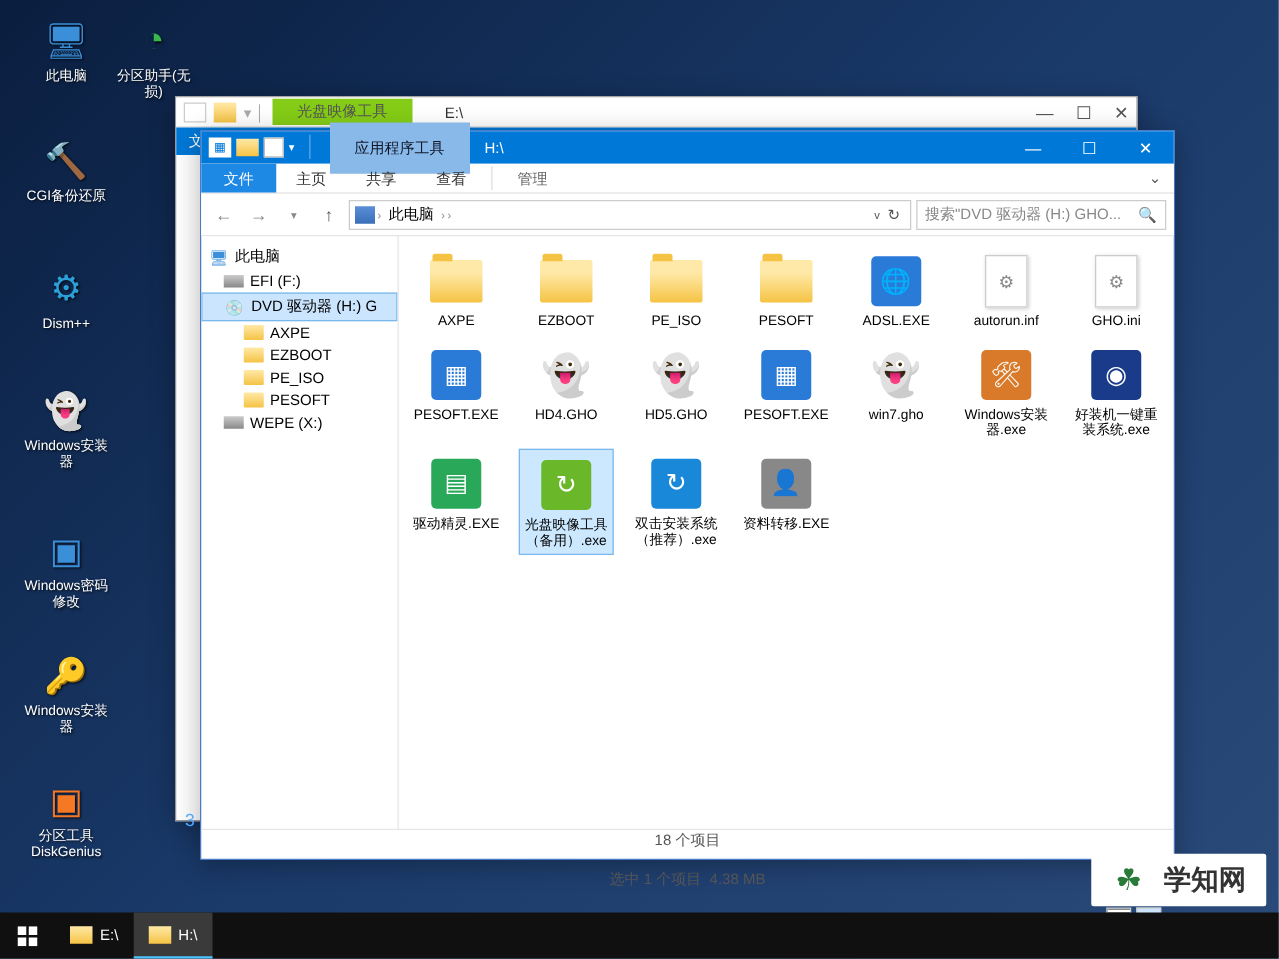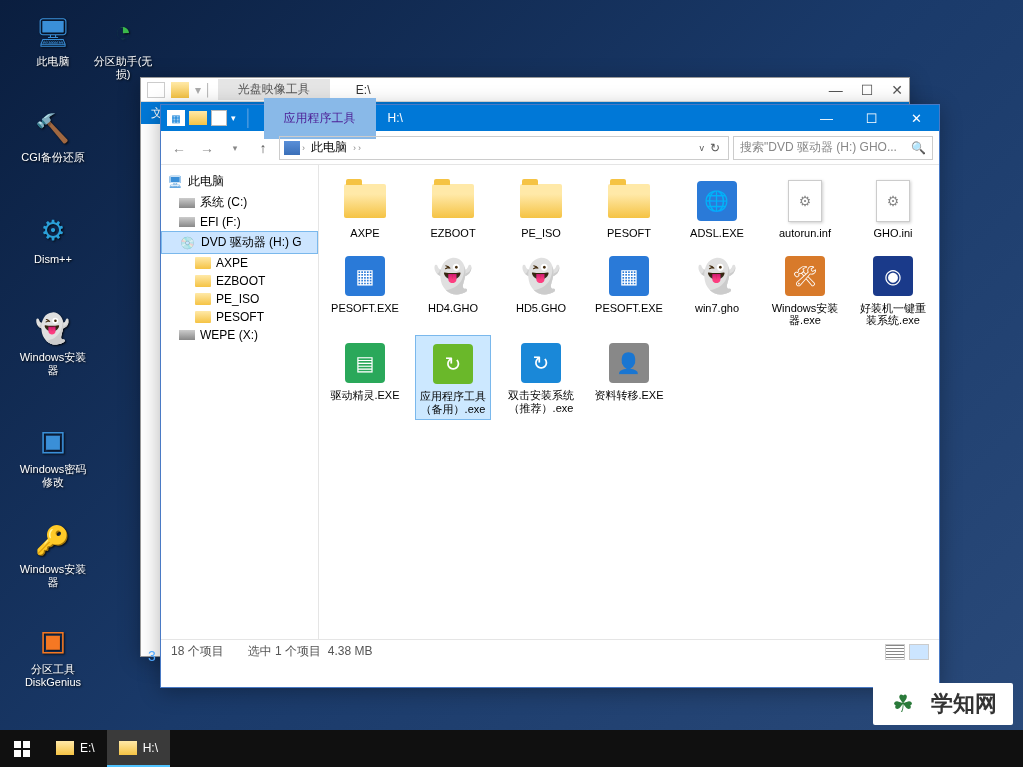--- a/index.html
+++ b/index.html
@@ -10,28 +10,28 @@
 .desktop-icon .icon-img { width: 40px; height: 40px; margin-bottom: 3px; display: flex; align-items: center; justify-content: center; font-size: 28px; }
 .desktop-icon .label { line-height: 1.2; }
 
 
 .explorer-window { position: absolute; background: #fff; border: 1px solid #4a7ac5; box-shadow: 0 4px 20px rgba(0,0,0,0.3); }
 .window-back { left: 140px; top: 77px; width: 770px; height: 580px; background: #fff; border: 1px solid #999; }
 .window-front { left: 160px; top: 104px; width: 780px; height: 584px; }
 
 
 .back-titlebar { height: 24px; background: #fff; display: flex; align-items: center; font-size: 12px; padding: 0 6px; gap: 6px; border-bottom: 1px solid #ddd; }
-.back-tab { background: #e5e5e5; padding: 2px 20px; color: #555; }
+.back-tab { background: #84cc16; padding: 2px 20px; color: #555; }
 .back-controls { margin-left: auto; display: flex; gap: 18px; color: #555; font-size: 14px; }
 
 
 .titlebar { height: 26px; background: #0078d7; display: flex; align-items: center; color: #fff; }
 .titlebar .sys-icons { display: flex; align-items: center; gap: 4px; padding: 0 6px; }
 .sys-box { width: 18px; height: 16px; background: #fff; display: inline-block; }
-.titlebar .tab-highlight { background: #89b9e8; color: #4c1d95; padding: 12px 20px; font-size: 12px; }
+.titlebar .tab-highlight { background: #89b9e8; color: #0f172a; padding: 12px 20px; font-size: 12px; }
 .titlebar .path-label { padding: 0 12px; font-size: 12px; }
 .win-controls { margin-left: auto; display: flex; }
 .win-btn { width: 45px; height: 26px; display: flex; align-items: center; justify-content: center; font-size: 13px; color: #fff; }
 .win-btn.close { background: transparent; }
 
 
 .ribbon { height: 24px; background: #fff; display: flex; align-items: stretch; border-bottom: 1px solid #ddd; font-size: 12px; }
 .ribbon .file-tab { background: #1e88e5; color: #fff; padding: 4px 18px; }
 .ribbon .tab { padding: 4px 16px; color: #333; }
 .ribbon .tab.manage { color: #666; }
@@ -65,21 +65,21 @@
 .file-item .f-icon { width: 48px; height: 48px; margin-bottom: 2px; display: flex; align-items: center; justify-content: center; font-size: 32px; }
 .file-item.selected { background: #cce8ff; border: 1px solid #7ab8ec; }
 .file-item .f-label { line-height: 1.15; word-break: break-all; }
 
 .folder-big { background: linear-gradient(#ffe9a8 30%,#f5c344); width: 42px; height: 34px; border-radius: 2px; position: relative; }
 .folder-big::before { content:''; position:absolute; top:-5px; left:2px; width:16px; height:6px; background:#f5c344; border-radius:2px 2px 0 0; }
 .exe-icon { width: 40px; height: 40px; border-radius: 4px; display: flex; align-items: center; justify-content: center; color: #fff; font-size: 20px; }
 .paper-icon { width: 34px; height: 42px; background: #fff; border: 1px solid #ccc; box-shadow: 1px 1px 3px rgba(0,0,0,0.2); display: flex; align-items: center; justify-content: center; }
 
 
-.statusbar { height: 24px; border-top: 1px solid #e5e5e5; display: flex; align-items: center; padding: 0 10px; font-size: 12px; color: #555; gap: 24px; }
+.statusbar { height: 24px; border-top: 1px solid #e5e5e5; display: flex; align-items: center; padding: 0 10px; font-size: 12px; color: #555; gap: 14px; flex-direction: column; }
 .statusbar .view-icons { margin-left: auto; display: flex; gap: 4px; }
 .view-toggle { width: 20px; height: 16px; border: 1px solid #ccc; }
 
 
 .taskbar { position: absolute; bottom: 0; left: 0; right: 0; height: 37px; background: #101010; display: flex; align-items: center; }
 .start-btn { width: 44px; height: 37px; display: flex; align-items: center; justify-content: center; color: #fff; }
 .task-item { height: 37px; padding: 0 12px; display: flex; align-items: center; gap: 6px; color: #fff; font-size: 12px; border-bottom: 2px solid transparent; }
 .task-item.active { background: #3a3a3a; border-bottom-color: #4fc3ff; }
 .task-ficon { width: 18px; height: 14px; background: linear-gradient(#ffe9a8,#f5c344); }
 
@@ -155,20 +155,29 @@
     </div>
     <span class="tab-highlight">应用程序工具</span>
     <span class="path-label">H:\</span>
     <div class="win-controls">
       <div class="win-btn">—</div>
       <div class="win-btn">☐</div>
       <div class="win-btn close">✕</div>
     </div>
   </div>
 
+  <div class="ribbon">
+    <div class="file-tab">文件</div>
+    <div class="tab">主页</div>
+    <div class="tab">共享</div>
+    <div class="tab">查看</div>
+    <div style="width:1px;background:#ddd;margin:2px 4px"></div>
+    <div class="tab manage">管理</div>
+    <div class="expand">⌄</div>
+  </div>
 
   <div class="addressbar">
     <div class="nav-btn">←</div>
     <div class="nav-btn">→</div>
     <div class="nav-btn" style="font-size:9px">▾</div>
     <div class="nav-btn enabled">↑</div>
     <div class="crumb-box">
       <span class="crumb-icon"></span>
       <span class="crumb-sep">›</span>
       <span class="crumb-item">此电脑</span>
@@ -189,26 +198,20 @@
     <div class="nav-pane">
       <div id="tree-root">
           <div class="tree-item root">
             <span class="t-icon" style="color:#3a8fd8">🖥</span>
             <span>此电脑</span>
           </div>
           <div class="tree-item">
             <span class="t-icon">
               <span class="drive-icon"></span>
             </span>
-            <span>系统 (C:)</span>
-          </div>
-          <div class="tree-item">
-            <span class="t-icon">
-              <span class="drive-icon"></span>
-            </span>
             <span>EFI (F:)</span>
           </div>
           <div class="tree-item selected">
             <span class="t-icon">💿</span>
             <span>DVD 驱动器 (H:) G</span>
           </div>
           <div class="tree-item" style="padding-left:34px">
             <span class="folder-icon-s"></span>
             <span>AXPE</span>
           </div>
@@ -325,21 +328,21 @@
           <div class="file-item">
             <div class="f-icon">
               <div class="exe-icon" style="background:#2aa85a">▤</div>
             </div>
             <div class="f-label">驱动精灵.EXE</div>
           </div>
           <div class="file-item selected">
             <div class="f-icon">
               <div class="exe-icon" style="background:#6ab82a">↻</div>
             </div>
-            <div class="f-label">应用程序工具（备用）.exe</div>
+            <div class="f-label">光盘映像工具（备用）.exe</div>
           </div>
           <div class="file-item">
             <div class="f-icon">
               <div class="exe-icon" style="background:#1a88d8">↻</div>
             </div>
             <div class="f-label">双击安装系统（推荐）.exe</div>
           </div>
           <div class="file-item">
             <div class="f-icon">
               <div class="exe-icon" style="background:#888">👤</div>

